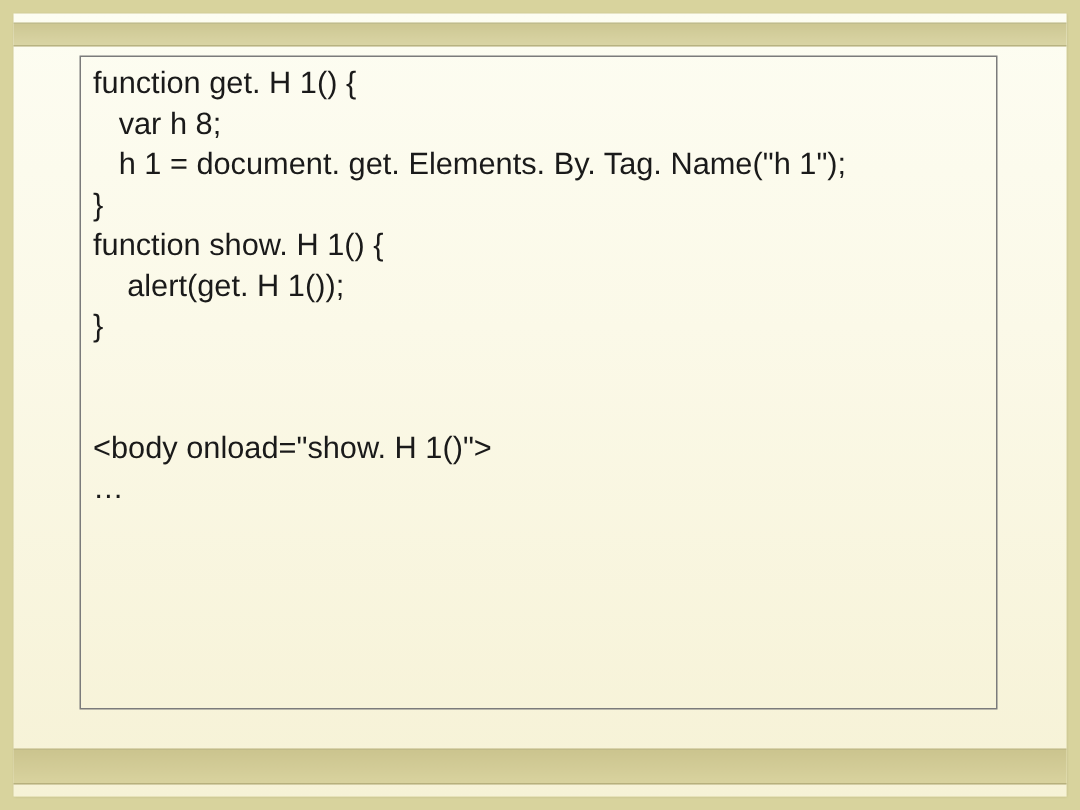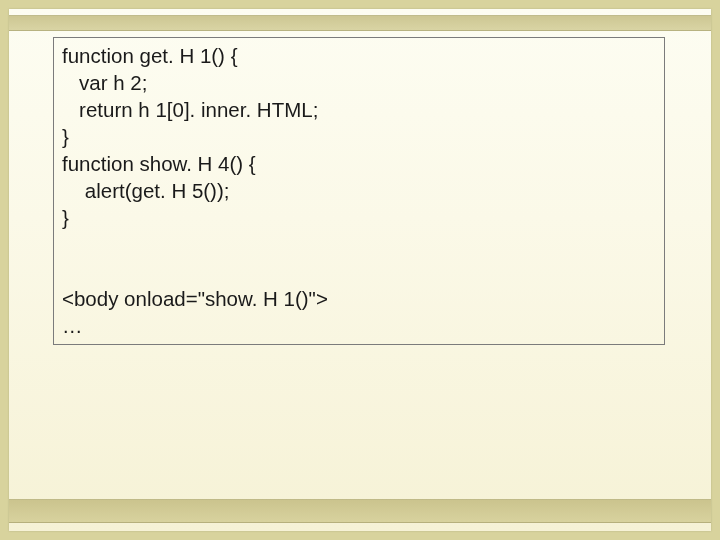--- a/index.html
+++ b/index.html
@@ -40,21 +40,21 @@
     height: 22px;
     background: linear-gradient(to bottom, #cbc48e 0%, #d8d29e 100%);
     border-top: 1px solid rgba(120,115,70,0.25);
     border-bottom: 1px solid rgba(120,115,70,0.25);
   }
   .code-box {
     position: absolute;
     left: 44px;
     top: 28px;
     width: 612px;
-    height: 308px;
+    height: 436px;
     border: 1px solid #7b7b7b;
     background: rgba(255,255,255,0);
     padding: 4px 8px 0 8px;
     box-sizing: border-box;
   }
   .code-box .line {
     font-size: 20.5px;
     line-height: 27px;
     color: #1a1a1a;
     white-space: pre;
@@ -66,24 +66,24 @@
 </style>
 </head>
 <body>
 
 <div class="slide">
   <div class="top-band"></div>
   <div class="bottom-band"></div>
 
   <div class="code-box">
     <div class="line">function get. H 1() {</div>
-    <div class="line">   var h 2;</div>
-    <div class="line">   return h 1[0]. inner. HTML;</div>
+    <div class="line">   var h 8;</div>
+    <div class="line">   h 1 = document. get. Elements. By. Tag. Name("h 1");</div>
     <div class="line">}</div>
-    <div class="line">function show. H 4() {</div>
-    <div class="line">    alert(get. H 5());</div>
+    <div class="line">function show. H 1() {</div>
+    <div class="line">    alert(get. H 1());</div>
     <div class="line">}</div>
     <div class="blank"></div>
     <div class="blank"></div>
     <div class="line">&lt;body onload="show. H 1()"&gt;</div>
     <div class="line">…</div>
   </div>
 </div>
 
 </body></html>

